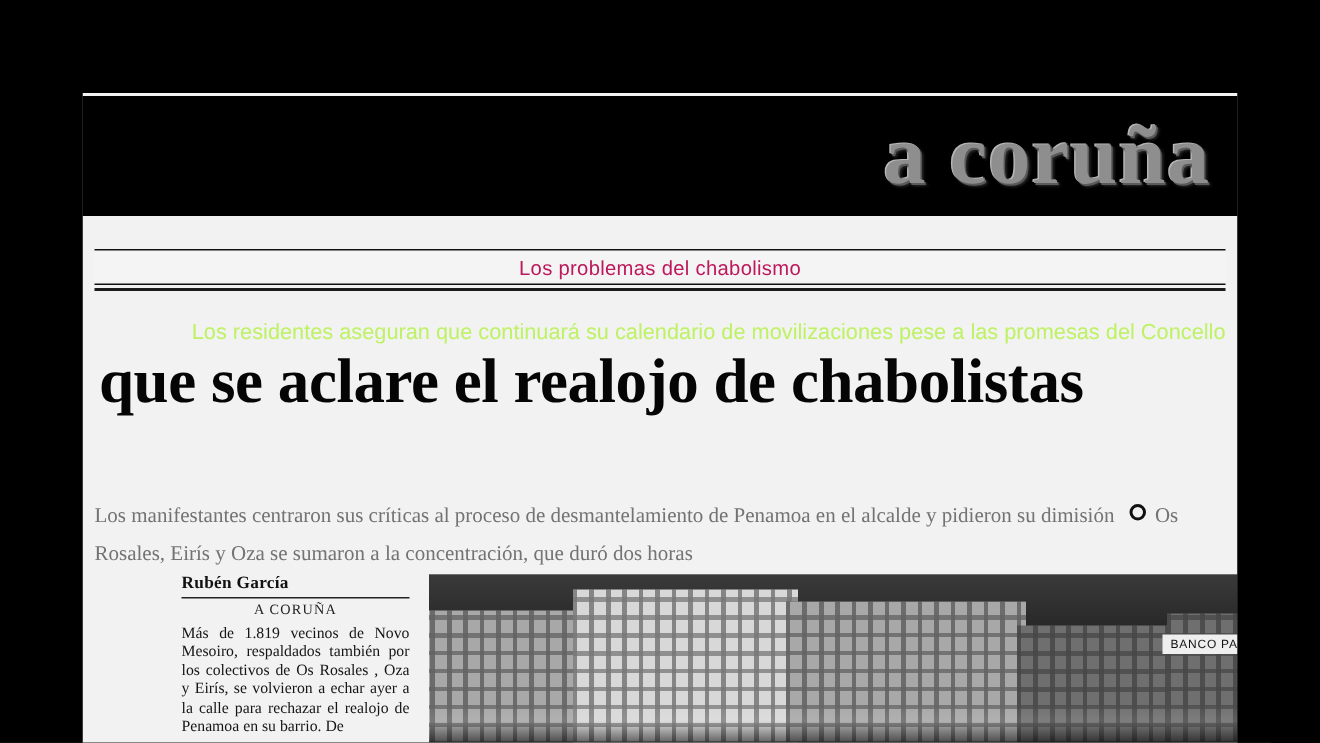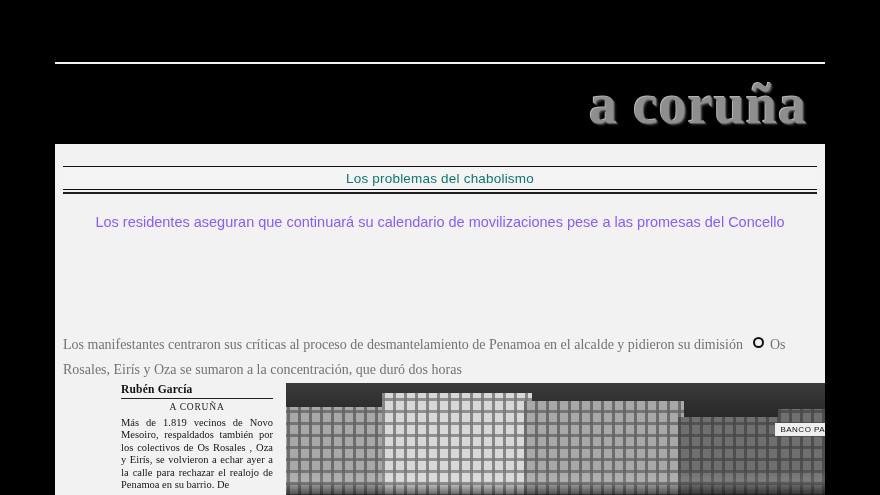--- a/index.html
+++ b/index.html
@@ -83,21 +83,21 @@
     top: 0;
     width: 754px;
     height: 22px;
     display: flex;
     align-items: center;
     justify-content: center;
   }
   .section-label {
     font-family: "Liberation Sans", sans-serif;
     font-size: 13.5px;
-    color: #0f766e;
+    color: #be185d;
     letter-spacing: 0.2px;
   }
   .section-bar-rule {
     position: absolute;
     left: 63px;
     top: 192px;
     width: 754px;
     height: 2px;
     background: #1c1c1c;
     z-index: 4;
@@ -106,22 +106,22 @@
   .overline-wrap {
     position: absolute;
     left: 63px;
     top: 213px;
     width: 754px;
     z-index: 4;
   }
   .overline {
     font-family: "Liberation Sans", sans-serif;
     font-size: 14.5px;
-    color: #8b5cf6;
-    text-align: center;
+    color: #bef264;
+    text-align: right;
     line-height: 18px;
     white-space: nowrap;
   }
   
   .headline {
     position: absolute;
     left: 66px;
     top: 232px;
     width: 752px;
     z-index: 4;
@@ -306,20 +306,21 @@
       <span class="section-label">Los problemas del chabolismo</span>
     </div>
   </div>
   <div class="section-bar-rule"></div>
 
   <div class="overline-wrap">
     <div class="overline">Los residentes aseguran que continuará su calendario de movilizaciones pese a las promesas del Concello</div>
   </div>
 
   <div class="headline">
+    <span class="l2">que se aclare el realojo de chabolistas</span>
   </div>
 
   <div class="subhead">
     <span>Los manifestantes centraron sus críticas al proceso de desmantelamiento de Penamoa en el alcalde y pidieron su dimisión</span><span class="bullet"></span><span>Os Rosales, Eirís y Oza se sumaron a la concentración, que duró dos horas</span>
   </div>
 
   <div class="left-black"></div>
   <div class="right-black"></div>
 
 </div>

